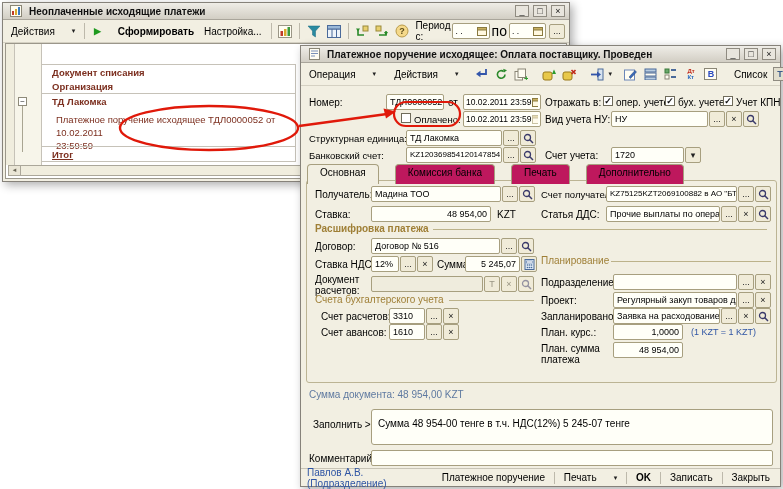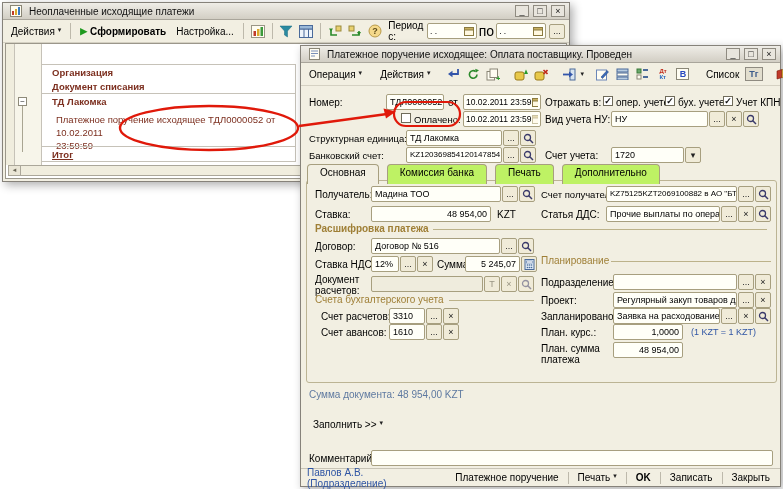--- a/index.html
+++ b/index.html
@@ -1,44 +1,44 @@
 <!DOCTYPE html>
 <html><head>
 <meta charset="utf-8">
 <style>
   * { margin:0; padding:0; box-sizing:border-box; font-family:"Liberation Sans",sans-serif; }
   html,body { width:783px; height:489px; }
   body { position:relative; background:#fff; overflow:hidden; }
 
   .win { position:absolute; background:#F2EFE2; border:1px solid #86827A; box-shadow:3px 3px 9px rgba(0,0,0,.32); }
   .tb { height:17px; display:flex; align-items:center; gap:4px; padding:0 4px; background:linear-gradient(#EFEDE7,#D2CEC4); border-bottom:1px solid #A9A59B; }
-  .ttext { font-size:10px; font-weight:normal; color:#111; flex:1; white-space:nowrap; overflow:hidden; }
+  .ttext { font-size:10px; font-weight:bold; color:#111; flex:1; white-space:nowrap; overflow:hidden; }
   .wb { width:14px; height:12px; background:#E8E5DD; border:1px solid #8F8B81; font-size:9px; line-height:10px; text-align:center; color:#222; cursor:default; }
   .toolbar { height:23px; display:flex; align-items:center; padding:0 4px; gap:2px; border-bottom:1px solid #D5D1C3; font-size:10px; }
-  .fbt { display:inline-flex; gap:3px; padding:2px 4px; font-size:10px; background:transparent; border:none; white-space:nowrap; }
+  .fbt { display:inline-flex; align-items:center; gap:17px; padding:2px 4px; font-size:10px; background:transparent; border:none; white-space:nowrap; }
   .bold { font-weight:bold; }
   .drop { font-size:7px; color:#222; }
   .sep { width:1px; align-self:stretch; margin:3px 3px; background:#BDB9AB; }
   .ticn { width:18px; height:17px; display:inline-flex; align-items:center; justify-content:center; flex:none; }
   .spacer { flex:1; }
 
   .lb { position:absolute; font-size:10px; white-space:nowrap; color:#000; }
   .wrap { white-space:normal; line-height:11px; }
   .fg { position:absolute; display:flex; height:16px; }
   .fld { flex:1; min-width:0; background:#FFFFF8; border:1px solid #A79F7F; border-radius:2px; font-size:9px; line-height:12px; padding:1px 3px; white-space:nowrap; overflow:hidden; }
   .fld.num { text-align:right; }
   .fld.date { display:flex; align-items:center; justify-content:space-between; font-size:8.5px; padding:1px 2px; }
   .fld.dis { background:#EFECDD; }
   .fb { width:16px; flex:none; margin-left:1px; background:#F0EBD8; border:1px solid #A79F7F; border-radius:2px; display:inline-flex; align-items:center; justify-content:center; font-size:9px; line-height:9px; padding:0; color:#222; }
   .fb.gray { color:#999583; }
   .cbx { position:absolute; width:10px; height:10px; background:#fff; border:1px solid #6F6B5A; font-size:9px; line-height:8px; text-align:center; font-weight:bold; color:#111; }
   .sect { position:absolute; font-size:10px; font-weight:bold; color:#9F7F36; white-space:nowrap; }
   .sline { position:absolute; height:1px; background:#BCB28A; }
-  .tabs { position:absolute; left:6px; top:118px; display:flex; gap:8px; z-index:3; }
-  .tab { font-size:10px; padding:2px 12px 3px; background:#bef264; border:1px solid #A79F7F; border-bottom:none; border-radius:4px 4px 0 0; white-space:nowrap; }
+  .tabs { position:absolute; left:6px; top:118px; display:flex; gap:16px; z-index:3; }
+  .tab { font-size:10px; padding:2px 12px 3px; background:#be185d; border:1px solid #A79F7F; border-bottom:none; border-radius:4px 4px 0 0; white-space:nowrap; }
   .tab.active { background:#F2EFE2; padding-bottom:6px; }
   .gbox { position:absolute; left:5px; top:134px; width:471px; height:203px; border:1px solid #BCB494; border-radius:3px; z-index:1; }
   .sbar { position:absolute; left:0; right:0; bottom:0; height:18px; border-top:1px solid #C8C4B6; display:flex; align-items:center; font-size:10px; padding:0 6px; gap:5px; background:#F2EFE2; }
   .vsep { width:1px; height:12px; background:#BDB9AB; }
   .blue { color:#2F55A4; }
   .steel { color:#5E79A0; }
 
   
   .rbody { position:absolute; left:2px; right:2px; top:40px; bottom:2px; background:#fff; border:1px solid #9B978B; }
   .colA { position:absolute; left:0; top:0; bottom:13px; width:9px; background:#F0EDDE; border-right:1px solid #C6C2B8; }
@@ -151,22 +151,22 @@
             <rect x="0.5" y="1.5" width="9" height="2.5" fill="#C8B060" stroke="#8a7a40"></rect>
           </svg>
         </span>
     </span>
     <span class="fb" style="height:15px">...</span>
   </div>
   <div class="rbody">
     <div class="colA"></div>
     <div class="colB"></div>
     <div class="rrow hcell mar">
+      <div>Документ списания</div>
       <div>Организация</div>
-      <div>Документ списания</div>
     </div>
     <div class="rrow grow mar">ТД Лакомка</div>
     <div class="rrow drow mar">
       <div>Платежное поручение исходящее ТДЛ0000052 от 10.02.2011</div>
       <div>23:59:59</div>
     </div>
     <div class="rrow trow mar">Итог</div>
     <div class="expander">−</div>
     <div class="treeline"></div>
     <div class="hscroll">
@@ -514,20 +514,21 @@
   <div class="fg" style="left:312px;top:296px;width:70px">
     <span class="fld num">48 954,00</span>
   </div>
 
   <div class="lb steel" style="left:8px;top:343px">Сумма документа: 48 954,00 KZT</div>
 
   <button class="fbt" style="position:absolute;left:8px;top:371px">
     <span>Заполнить &gt;&gt;</span>
       <span class="drop">▾</span>
   </button>
+  <div style="position:absolute;left:70px;top:363px;width:402px;height:36px;background:#FFFFF8;border:1px solid #A79F7F;border-radius:3px;font-size:10px;padding:8px 6px 0">Сумма 48 954-00 тенге в т.ч. НДС(12%) 5 245-07 тенге</div>
 
   <div class="lb" style="left:8px;top:407px">Комментарий:</div>
   <div class="fg" style="left:70px;top:404px;width:402px">
     <span class="fld"></span>
   </div>
 
   <div class="sbar">
     <span class="blue">Павлов А.В. (Подразделение)</span>
     <span class="spacer"></span>
     <button class="fbt">Платежное поручение</button>

